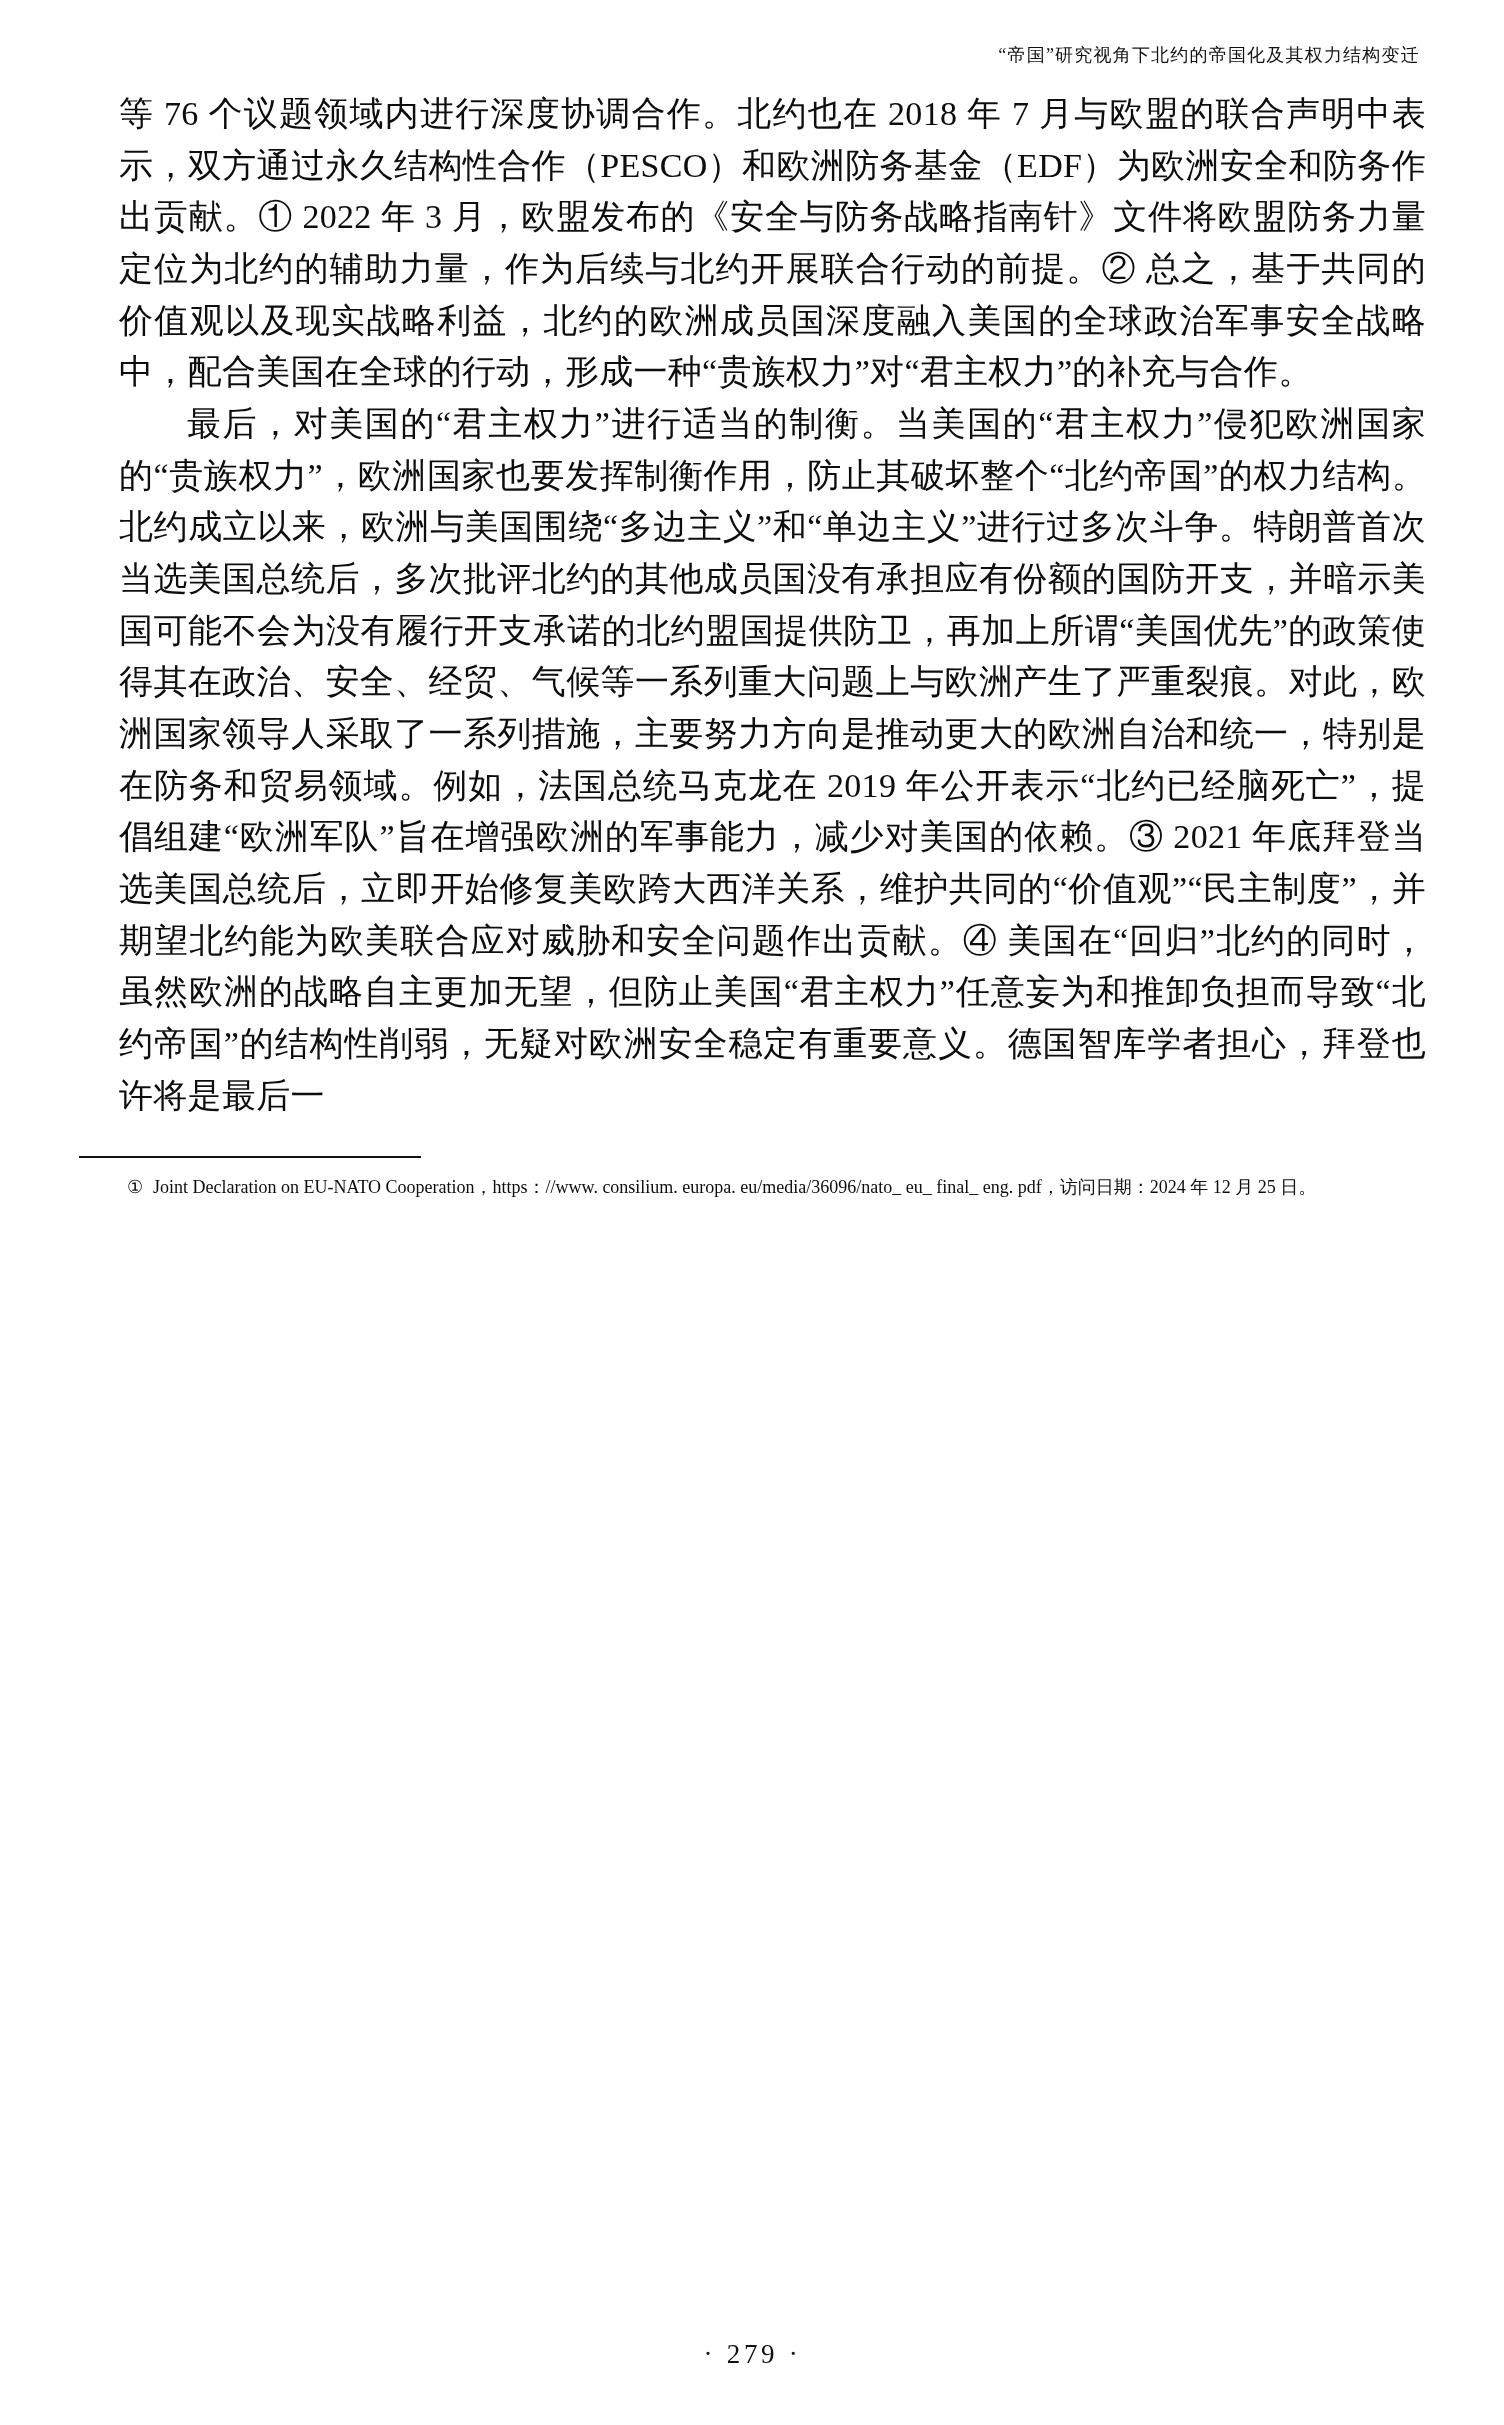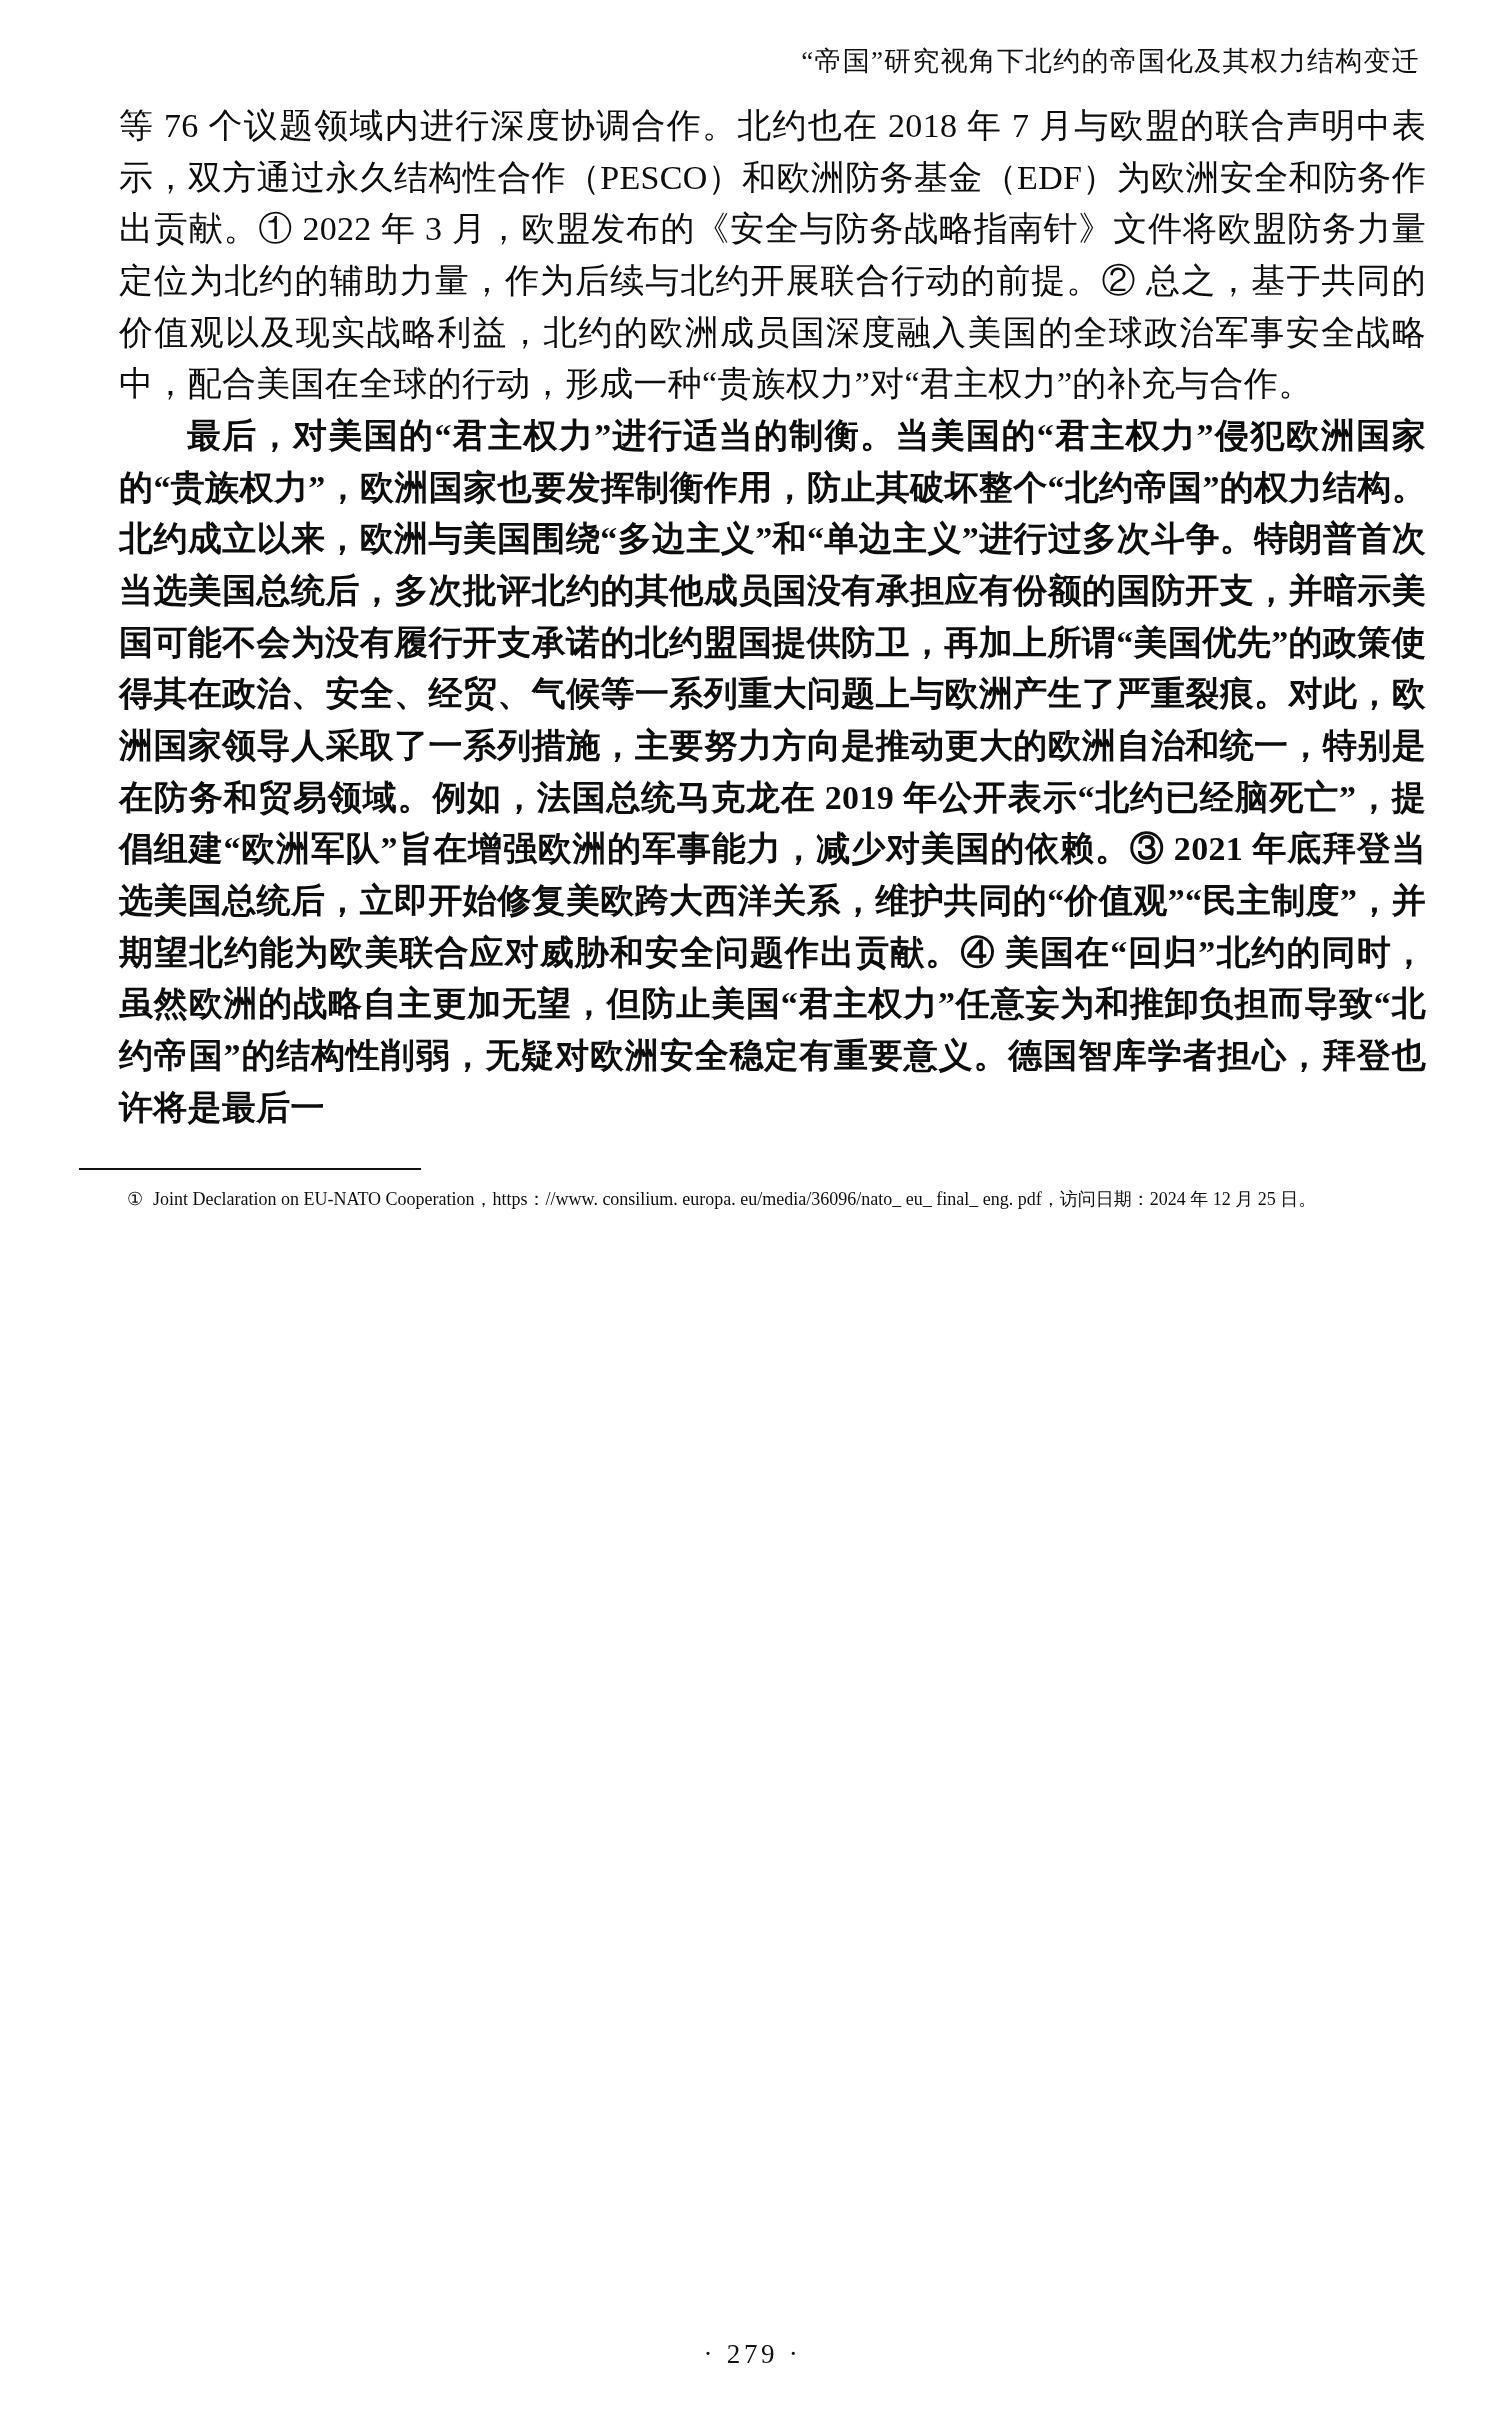--- a/index.html
+++ b/index.html
@@ -18,21 +18,21 @@
   .page {
     position: absolute;
     top: 0; left: 0;
     width: 1505px;
     height: 2426px;
     box-sizing: border-box;
     padding: 43px 79px 24.4px 79px;
   }
   .running-head {
     text-align: right;
-    font-size: 27px;
+    font-size: 18px;
     letter-spacing: 1.2px;
     color: #111;
     margin: 0 0 6.1px 0;
     padding-right: 6.1px;
     white-space: nowrap;
   }
   .body-block {
     margin-top: 21px;
     margin-left: 40px;
   }
@@ -40,21 +40,20 @@
     margin: 0;
     font-size: 34px;
     line-height: 1.52;
     text-align: justify;
     text-justify: inter-ideograph;
     letter-spacing: 0.3px;
     color: #0d0d0d;
   }
   p.para.indent {
     text-indent: 68px;
-    font-weight: bold;
   }
   .rule {
     margin-top: 35px;
     margin-bottom: 16px;
     width: 342px;
     height: 1.8px;
     background: #111;
   }
   .notes {
     margin-top: 0;

